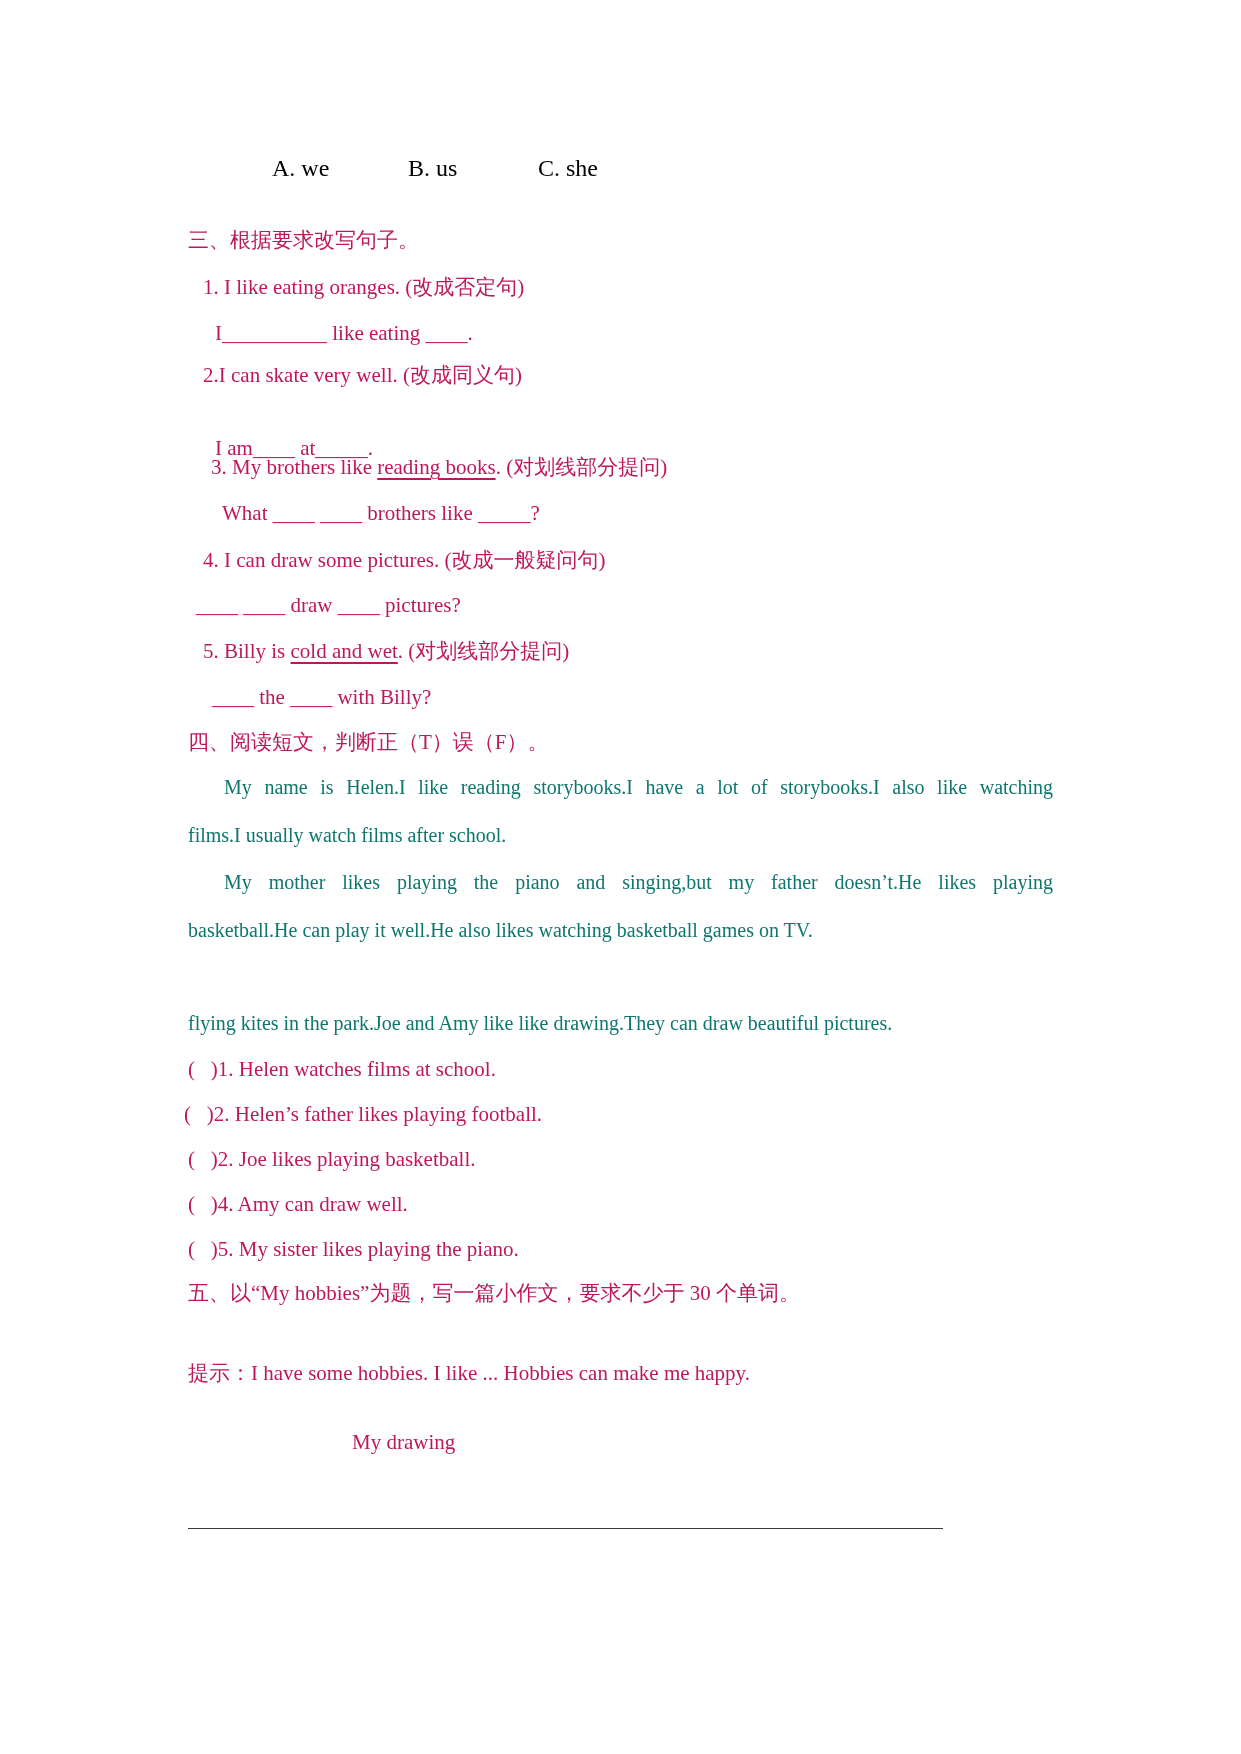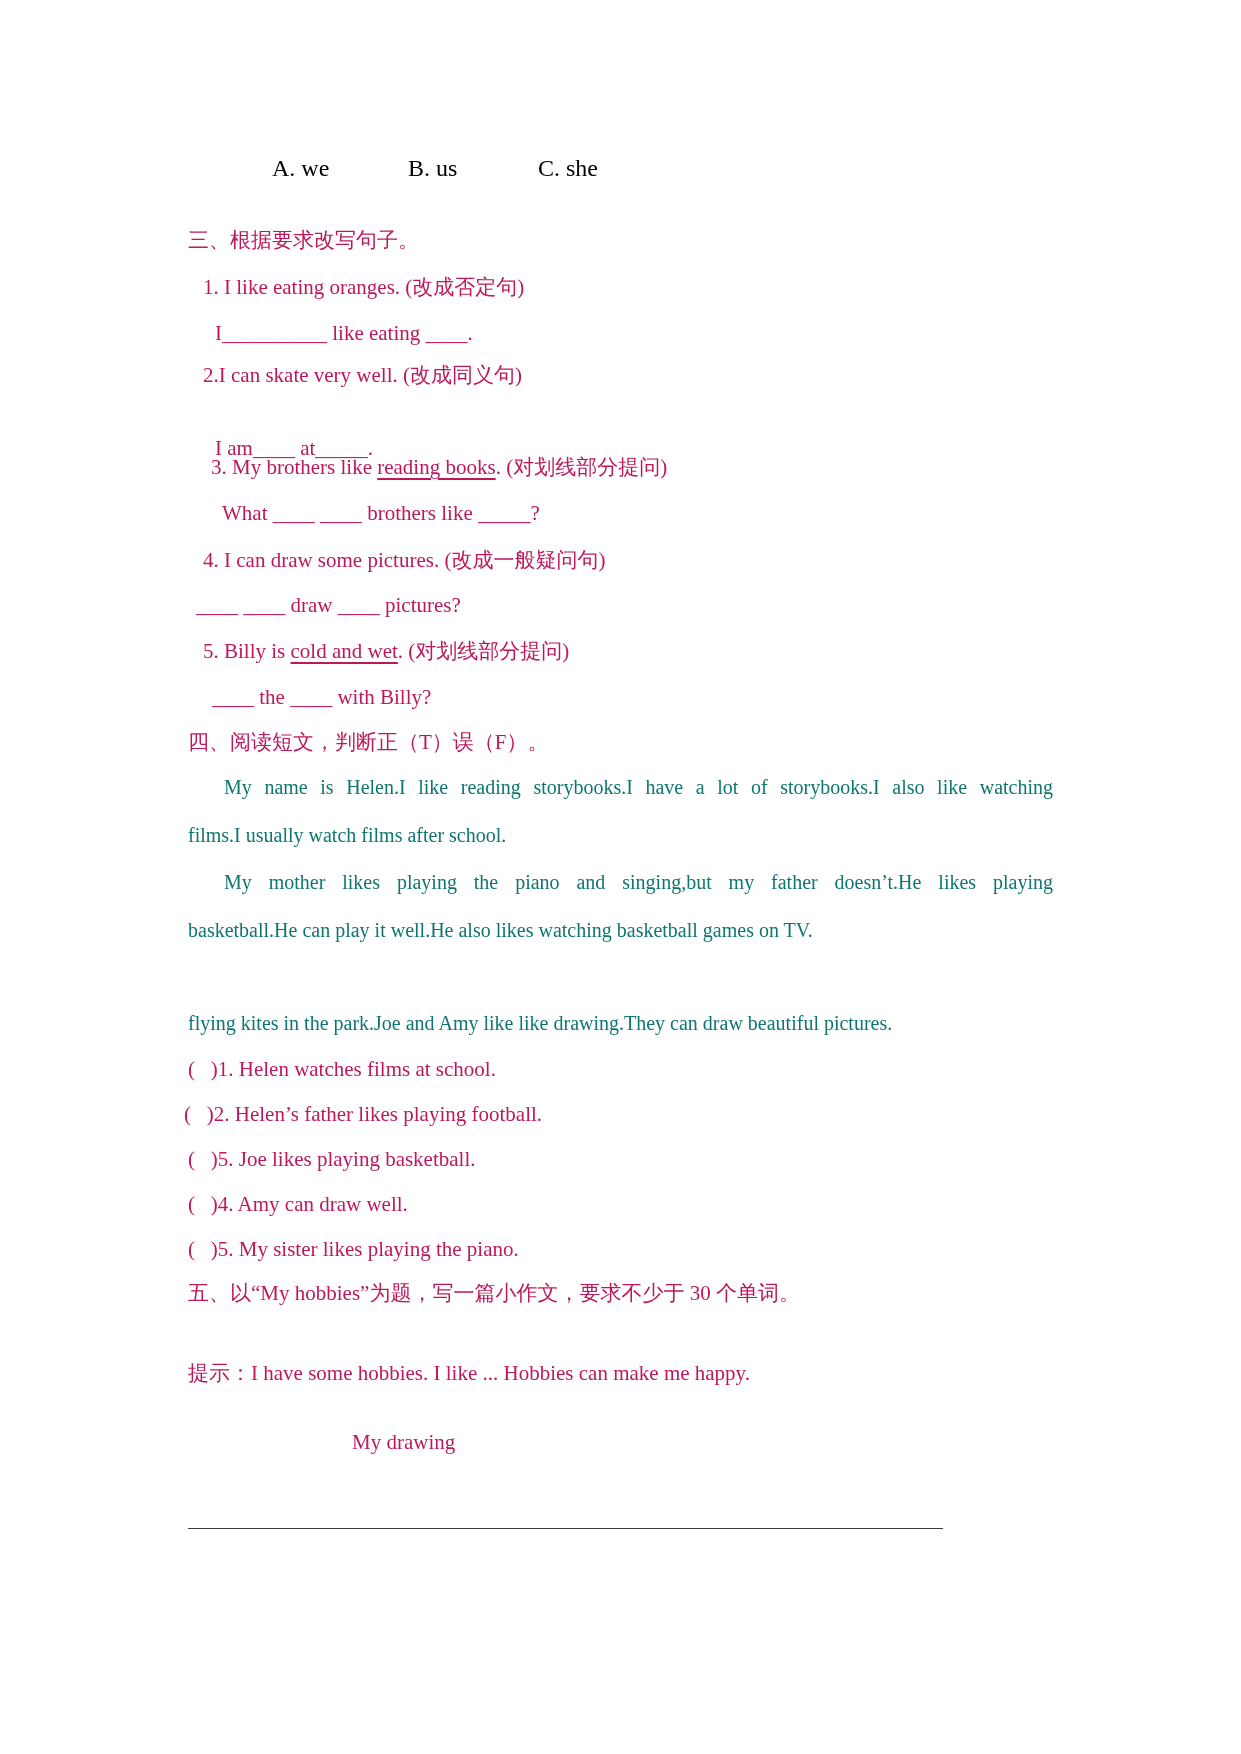--- a/index.html
+++ b/index.html
@@ -72,21 +72,21 @@
   <div class="pline pl-first" style="top:773px;">My name is Helen.I like reading storybooks.I have a lot of storybooks.I also like watching</div>
   <div class="pline pl-last" style="top:821px;">films.I usually watch films after school.</div>
 
   <div class="pline pl-first" style="top:868px;">My mother likes playing the piano and singing,but my father doesn’t.He likes playing</div>
   <div class="pline pl-last" style="top:916px;">basketball.He can play it well.He also likes watching basketball games on TV.</div>
 
   <div class="pline pl-last" style="top:1009px;">flying kites in the park.Joe and Amy like like drawing.They can draw beautiful pictures.</div>
 
   <div class="line" style="left:188px; top:1055px;">(   )1. Helen watches films at school.</div>
   <div class="line" style="left:184px; top:1100px;">(   )2. Helen’s father likes playing football.</div>
-  <div class="line" style="left:188px; top:1145px;">(   )5. Joe likes playing basketball.</div>
+  <div class="line" style="left:188px; top:1145px;">(   )2. Joe likes playing basketball.</div>
   <div class="line" style="left:188px; top:1190px;">(   )4. Amy can draw well.</div>
   <div class="line" style="left:188px; top:1235px;">(   )5. My sister likes playing the piano.</div>
 
   <div class="line" style="left:188px; top:1279px;">五、以“My hobbies”为题，写一篇小作文，要求不少于 30 个单词。</div>
   <div class="line" style="left:188px; top:1359px;">提示：I have some hobbies. I like ... Hobbies can make me happy.</div>
   <div class="line" style="left:352px; top:1428px;">My drawing</div>
 
   <div class="wline"></div>
 
 </div>

